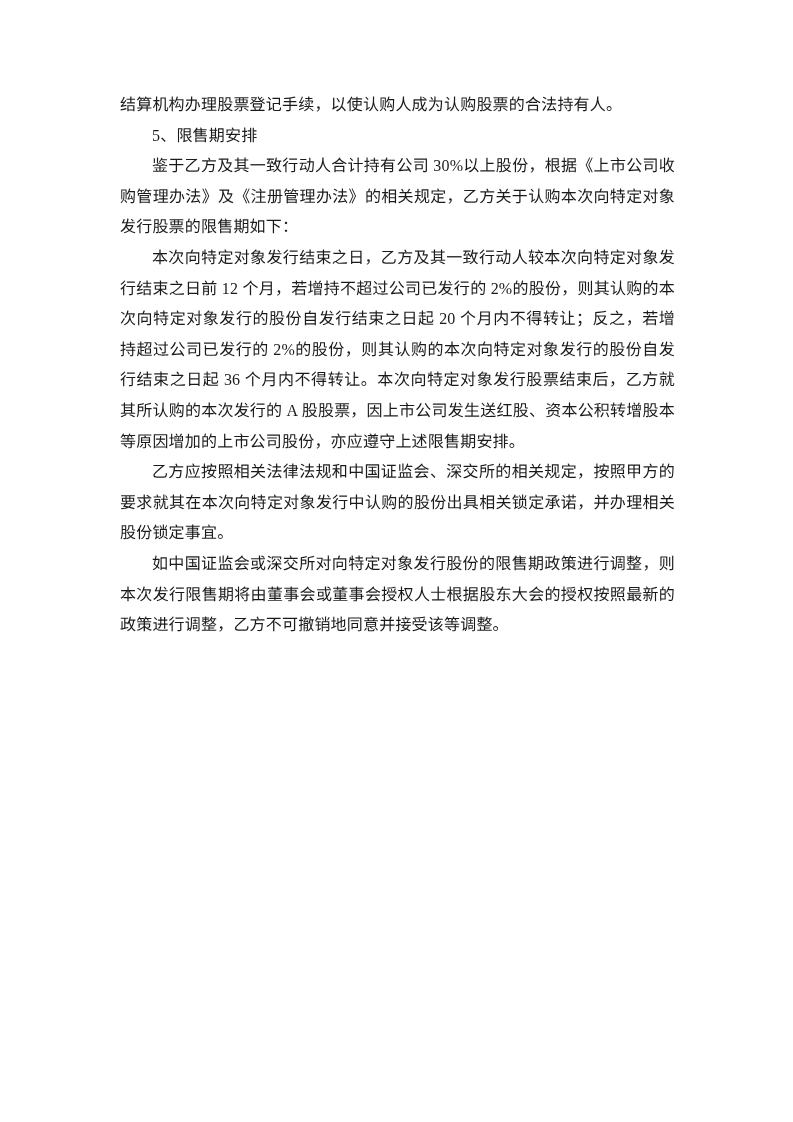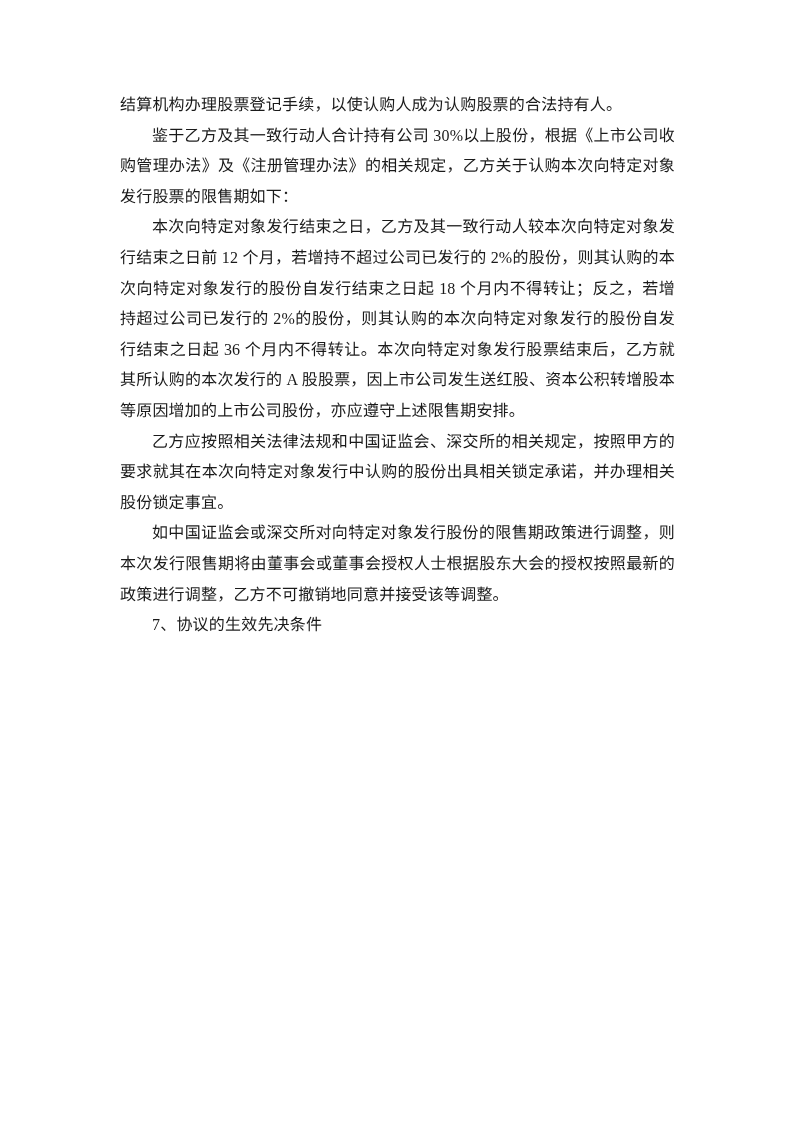--- a/index.html
+++ b/index.html
@@ -34,19 +34,19 @@
   .doc-body p.indent {
     text-indent: 2em;
   }
 </style>
 </head>
 <body>
 
 <div class="page">
   <div class="doc-body">
     <p class="para">结算机构办理股票登记手续，以使认购人成为认购股票的合法持有人。</p>
+    <p class="para indent">5、限售期安排</p>
     <p class="para indent">鉴于乙方及其一致行动人合计持有公司 30%以上股份，根据《上市公司收购管理办法》及《注册管理办法》的相关规定，乙方关于认购本次向特定对象发行股票的限售期如下：</p>
-    <p class="para indent">本次向特定对象发行结束之日，乙方及其一致行动人较本次向特定对象发行结束之日前 12 个月，若增持不超过公司已发行的 2%的股份，则其认购的本次向特定对象发行的股份自发行结束之日起 18 个月内不得转让；反之，若增持超过公司已发行的 2%的股份，则其认购的本次向特定对象发行的股份自发行结束之日起 36 个月内不得转让。本次向特定对象发行股票结束后，乙方就其所认购的本次发行的 A 股股票，因上市公司发生送红股、资本公积转增股本等原因增加的上市公司股份，亦应遵守上述限售期安排。</p>
+    <p class="para indent">本次向特定对象发行结束之日，乙方及其一致行动人较本次向特定对象发行结束之日前 12 个月，若增持不超过公司已发行的 2%的股份，则其认购的本次向特定对象发行的股份自发行结束之日起 20 个月内不得转让；反之，若增持超过公司已发行的 2%的股份，则其认购的本次向特定对象发行的股份自发行结束之日起 36 个月内不得转让。本次向特定对象发行股票结束后，乙方就其所认购的本次发行的 A 股股票，因上市公司发生送红股、资本公积转增股本等原因增加的上市公司股份，亦应遵守上述限售期安排。</p>
     <p class="para indent">乙方应按照相关法律法规和中国证监会、深交所的相关规定，按照甲方的要求就其在本次向特定对象发行中认购的股份出具相关锁定承诺，并办理相关股份锁定事宜。</p>
     <p class="para indent">如中国证监会或深交所对向特定对象发行股份的限售期政策进行调整，则本次发行限售期将由董事会或董事会授权人士根据股东大会的授权按照最新的政策进行调整，乙方不可撤销地同意并接受该等调整。</p>
-    <p class="para indent">7、协议的生效先决条件</p>
   </div>
 </div>
 
 </body></html>

